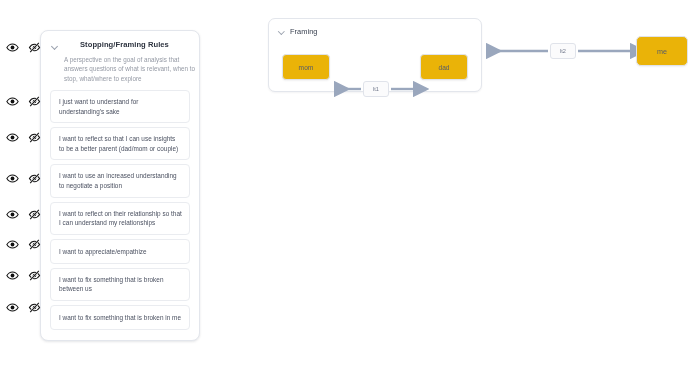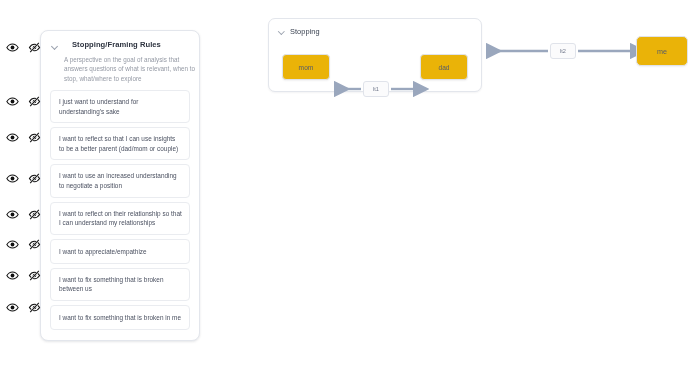--- a/index.html
+++ b/index.html
@@ -26,21 +26,21 @@
     border: 1px solid #e3e6ec;
     border-radius: 8px;
     box-shadow: 0 1px 3px rgba(16,24,40,0.07), 0 1px 2px rgba(16,24,40,0.04);
     padding: 8px 9px 10px 9px;
     box-sizing: border-box;
   }
 
   .panel-header-row {
     display: flex;
     align-items: flex-start;
-    gap: 12px;
+    gap: 20px;
     padding: 1px 0 0 1px;
   }
   .chev {
     width: 9px;
     height: 9px;
     flex: 0 0 auto;
     margin-top: 3px;
     position: relative;
   }
   .chev::before {
@@ -321,21 +321,21 @@
       <line x1="4" y1="20.5" x2="20" y2="3.5" stroke="#fff" stroke-width="3.6"></line>
       <line x1="4" y1="20.5" x2="20" y2="3.5" stroke="#111" stroke-width="1.9"></line>
     </svg>
   </div>
 
 <div id="graph">
 
   <div id="parents-group">
     <div class="group-head">
       <span class="chev-sm"></span>
-      <span id="parents-label">Stopping</span>
+      <span id="parents-label">Framing</span>
     </div>
   </div>
 
   <svg class="wires" xmlns="http://www.w3.org/2000/svg">
     <defs>
       <marker id="ah-l" markerWidth="7" markerHeight="7" refX="6" refY="3.5" orient="auto">
         <path d="M7,0 L7,7 L0,3.5 z" fill="#9aa7bd"></path>
       </marker>
       <marker id="ah-r" markerWidth="7" markerHeight="7" refX="1" refY="3.5" orient="auto">
         <path d="M0,0 L0,7 L7,3.5 z" fill="#9aa7bd"></path>

